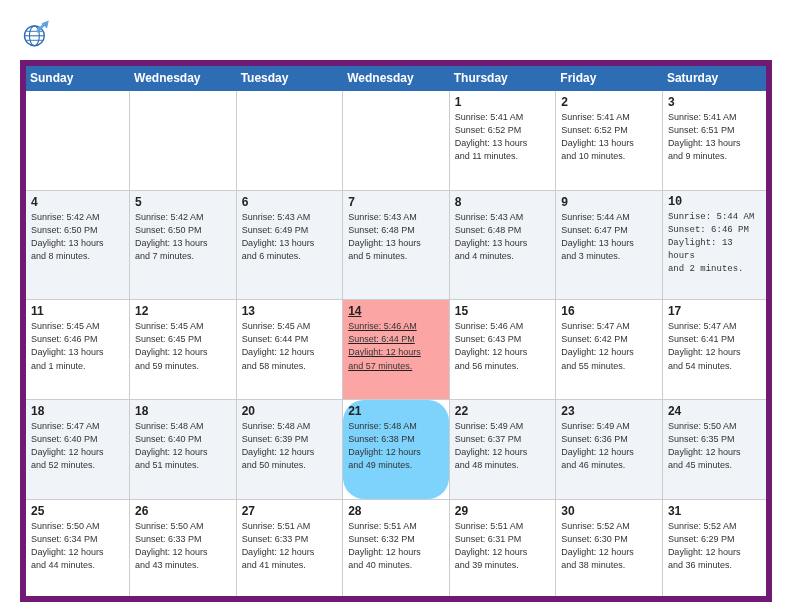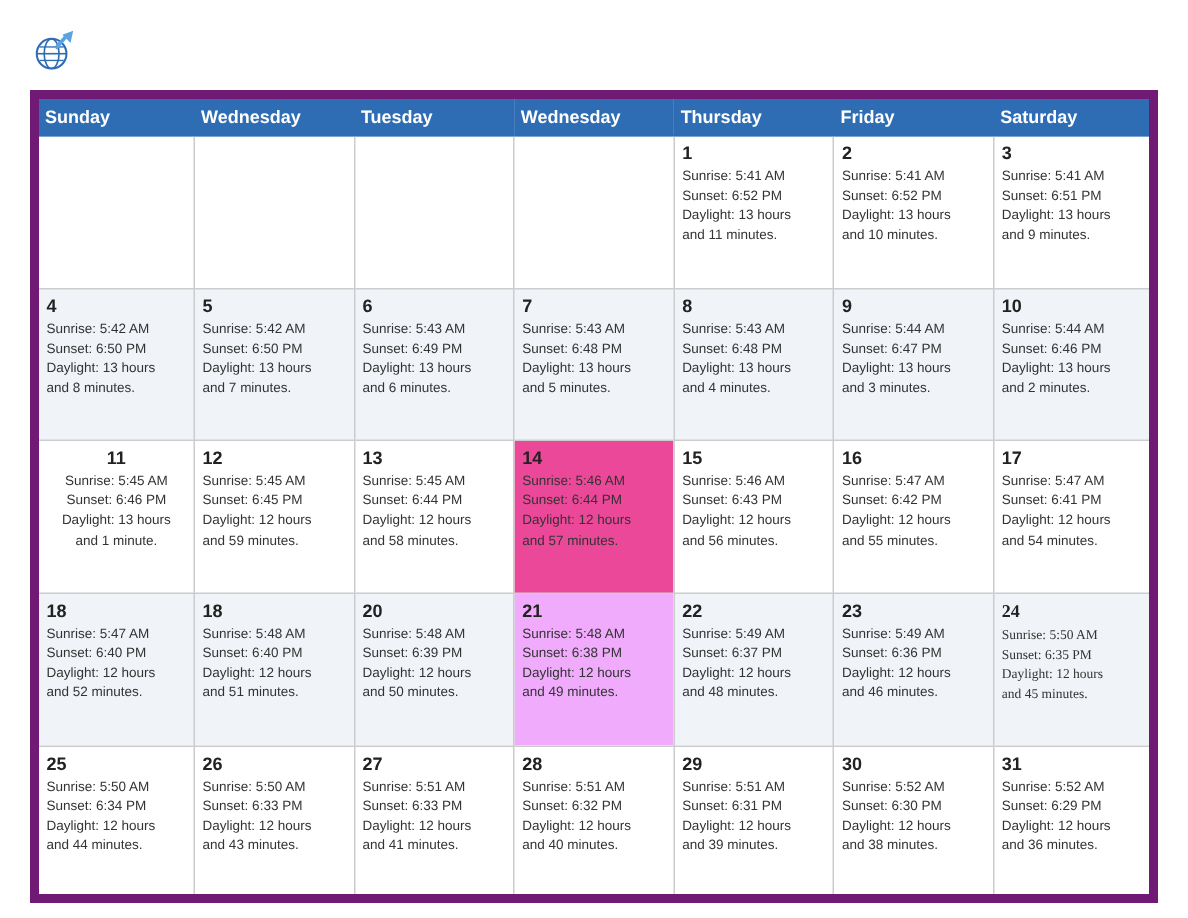--- a/index.html
+++ b/index.html
@@ -202,51 +202,51 @@
 Daylight: 13 hours
 and 4 minutes.</div>
           </td>
           <td style="background: rgb(240, 244, 248);">
             <span class="day-num">9</span>
             <div class="day-info" style="white-space: pre-line;">Sunrise: 5:44 AM
 Sunset: 6:47 PM
 Daylight: 13 hours
 and 3 minutes.</div>
           </td>
-          <td style="background: rgb(240, 244, 248);">
+          <td style="background: rgb(240, 244, 248); font-family: Liberation Mono, monospace;">
             <span class="day-num">10</span>
             <div class="day-info" style="white-space: pre-line;">Sunrise: 5:44 AM
 Sunset: 6:46 PM
 Daylight: 13 hours
 and 2 minutes.</div>
           </td>
         </tr>
         <tr>
-          <td style="background: rgb(255, 255, 255); text-align: center;">
+          <td style="background: rgb(255, 255, 255);">
             <span class="day-num">11</span>
             <div class="day-info" style="white-space: pre-line;">Sunrise: 5:45 AM
 Sunset: 6:46 PM
 Daylight: 13 hours
 and 1 minute.</div>
           </td>
           <td style="background: rgb(255, 255, 255);">
             <span class="day-num">12</span>
             <div class="day-info" style="white-space: pre-line;">Sunrise: 5:45 AM
 Sunset: 6:45 PM
 Daylight: 12 hours
 and 59 minutes.</div>
           </td>
           <td style="background: rgb(255, 255, 255);">
             <span class="day-num">13</span>
             <div class="day-info" style="white-space: pre-line;">Sunrise: 5:45 AM
 Sunset: 6:44 PM
 Daylight: 12 hours
 and 58 minutes.</div>
           </td>
-          <td style="background: #ec4899;">
+          <td style="background: #fca5a5; text-decoration: underline;">
             <span class="day-num">14</span>
             <div class="day-info" style="white-space: pre-line;">Sunrise: 5:46 AM
 Sunset: 6:44 PM
 Daylight: 12 hours
 and 57 minutes.</div>
           </td>
           <td style="background: rgb(255, 255, 255);">
             <span class="day-num">15</span>
             <div class="day-info" style="white-space: pre-line;">Sunrise: 5:46 AM
 Sunset: 6:43 PM
@@ -283,42 +283,42 @@
 Daylight: 12 hours
 and 51 minutes.</div>
           </td>
           <td style="background: rgb(240, 244, 248);">
             <span class="day-num">20</span>
             <div class="day-info" style="white-space: pre-line;">Sunrise: 5:48 AM
 Sunset: 6:39 PM
 Daylight: 12 hours
 and 50 minutes.</div>
           </td>
-          <td style="background: #f0abfc;">
+          <td style="background: #7dd3fc; border-radius: 21px;">
             <span class="day-num">21</span>
             <div class="day-info" style="white-space: pre-line;">Sunrise: 5:48 AM
 Sunset: 6:38 PM
 Daylight: 12 hours
 and 49 minutes.</div>
           </td>
           <td style="background: rgb(240, 244, 248);">
             <span class="day-num">22</span>
             <div class="day-info" style="white-space: pre-line;">Sunrise: 5:49 AM
 Sunset: 6:37 PM
 Daylight: 12 hours
 and 48 minutes.</div>
           </td>
           <td style="background: rgb(240, 244, 248);">
             <span class="day-num">23</span>
             <div class="day-info" style="white-space: pre-line;">Sunrise: 5:49 AM
 Sunset: 6:36 PM
 Daylight: 12 hours
 and 46 minutes.</div>
           </td>
-          <td style="background: rgb(240, 244, 248); font-family: Liberation Serif, serif;">
+          <td style="background: rgb(240, 244, 248);">
             <span class="day-num">24</span>
             <div class="day-info" style="white-space: pre-line;">Sunrise: 5:50 AM
 Sunset: 6:35 PM
 Daylight: 12 hours
 and 45 minutes.</div>
           </td>
         </tr>
         <tr>
           <td style="background: rgb(255, 255, 255);">
             <span class="day-num">25</span>

